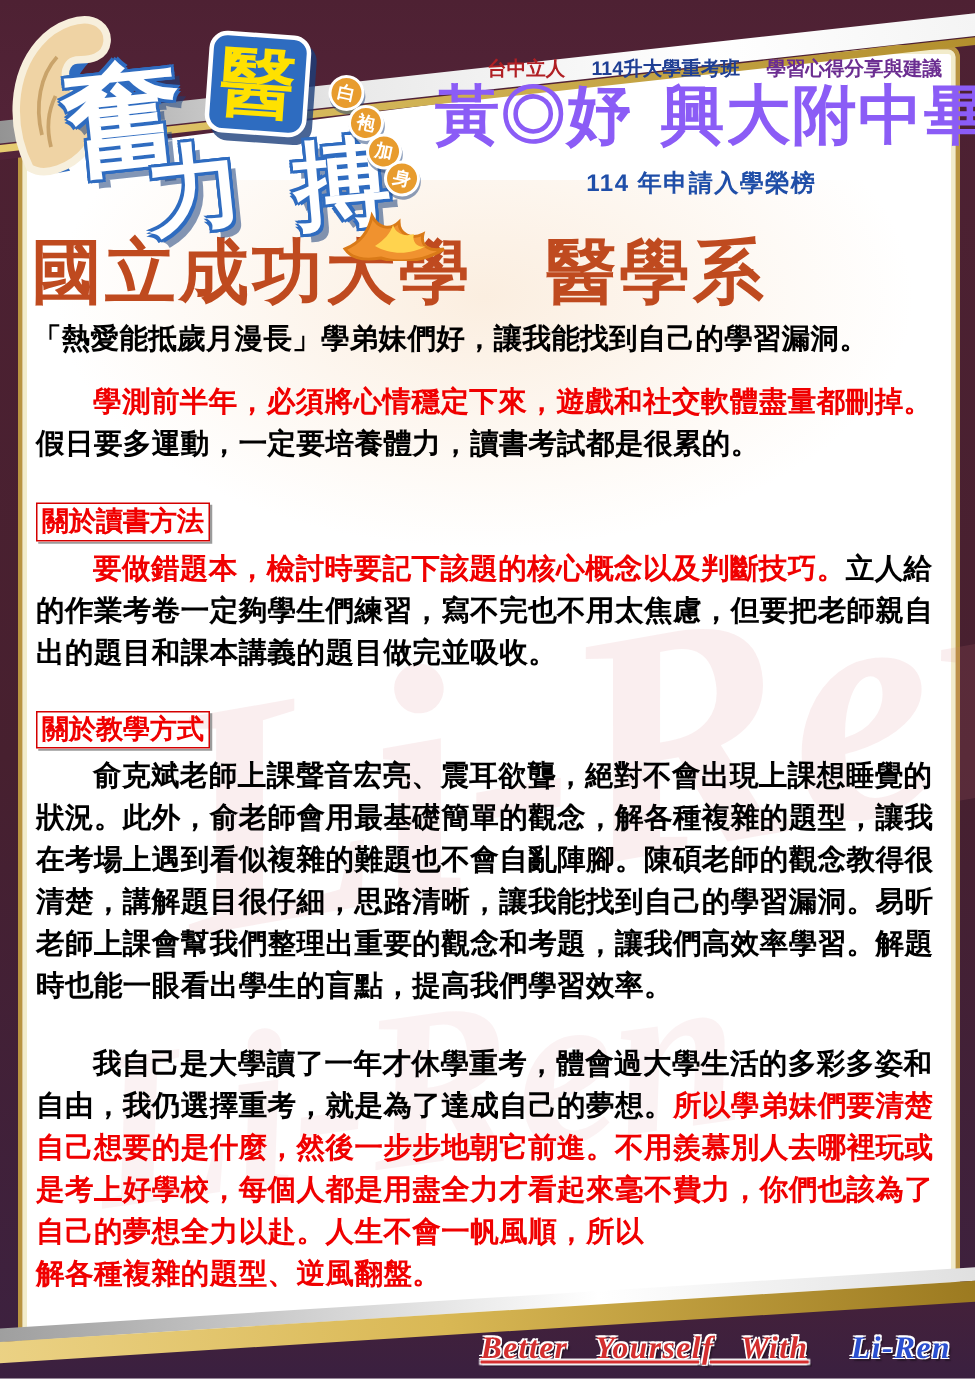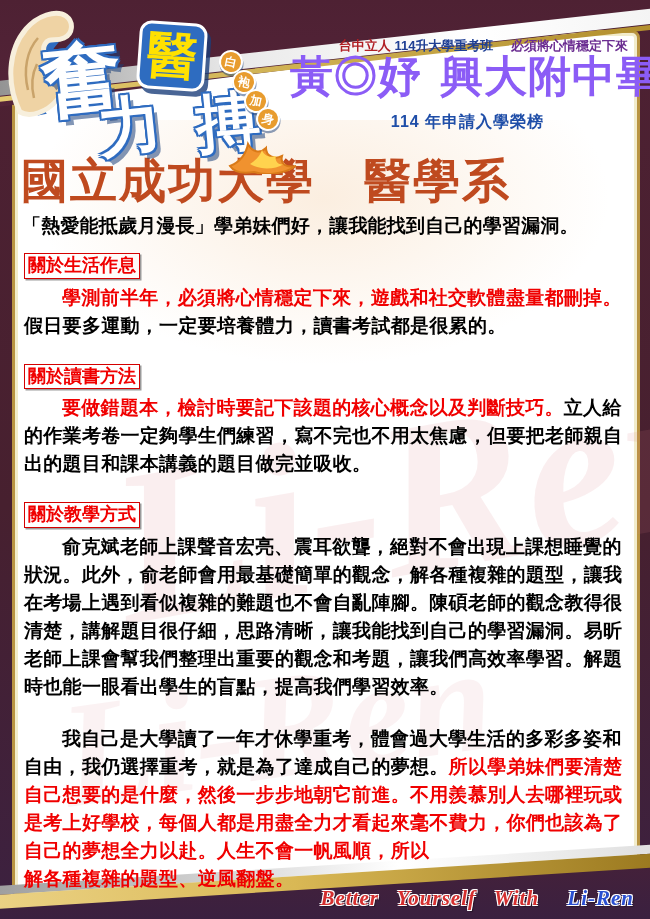--- a/index.html
+++ b/index.html
@@ -45,21 +45,21 @@
   }
   .bot-silver{left:-20px;top:887px;width:700px;height:9px;transform:rotate(-3.6deg);
     background:linear-gradient(90deg,#9a9a9a,#ffffff 60%,#dcdcdc);}
   .bot-gold{left:-20px;top:896px;width:700px;height:14px;transform:rotate(-3.6deg);
     background:linear-gradient(90deg,#ecd387,#d9b855 45%,#97751c);}
   .footer-slogan{
     position:absolute;right:16px;top:886px;z-index:9;
     font-family:"Liberation Serif",serif;font-style:italic;font-weight:bold;font-size:21px;
     letter-spacing:1px;word-spacing:12px;white-space:nowrap;
   }
-  .slogan-red{color:#d42f2f;text-shadow:-1px -1px 0 #fff,1px -1px 0 #fff,-1px 1px 0 #fff,1px 1px 0 #fff,2px 2px 1px rgba(0,0,0,.35);}
+  .slogan-red{color:#d42f2f;text-shadow:-1px -1px 0 #fff,1px -1px 0 #fff,-1px 1px 0 #fff,1px 1px 0 #fff,2px 2px 1px rgba(0,0,0,.35);text-decoration:underline;}
   .slogan-blue{color:#2a4fd0;margin-left:10px;text-shadow:-1px -1px 0 #fff,1px -1px 0 #fff,-1px 1px 0 #fff,1px 1px 0 #fff,2px 2px 1px rgba(0,0,0,.35);}
   
   .logo{position:absolute;left:0;top:0;width:330px;height:195px;z-index:8;}
   .crescent{position:absolute;left:30px;top:26px;width:64px;height:92px;border-radius:50%;
     border-left:13px solid #2f6cc0;border-top:6px solid transparent;border-bottom:6px solid transparent;
     transform:rotate(14deg);}
   .logo-char{position:absolute;font-weight:900;color:#fff;line-height:1;
     text-shadow:2px 0 0 #2f6cc0,-2px 0 0 #2f6cc0,0 2px 0 #2f6cc0,0 -2px 0 #2f6cc0,
       2px 2px 0 #2f6cc0,-2px -2px 0 #2f6cc0,2px -2px 0 #2f6cc0,-2px 2px 0 #2f6cc0,
       5px 6px 0 rgba(27,63,122,.55);}
@@ -71,21 +71,21 @@
     display:flex;align-items:center;justify-content:center;transform:rotate(4deg);}
   .yi-box span{font-size:50px;font-weight:900;color:#ffe100;line-height:1;}
   .badge{position:absolute;width:20px;height:20px;border-radius:50%;background:#e89c2e;
     border:2px solid #fff;box-shadow:1px 2px 0 rgba(27,63,122,.5);color:#fff;font-size:12px;
     font-weight:bold;display:flex;align-items:center;justify-content:center;transform:rotate(12deg);}
   .bd0{left:219px;top:50px;} .bd1{left:232px;top:70px;} .bd2{left:244px;top:89px;} .bd3{left:256px;top:107px;}
   .flame{position:absolute;left:226px;top:126px;width:74px;height:48px;}
   .arm{position:absolute;left:4px;top:6px;width:84px;height:112px;}
   
   .tagline{position:absolute;top:37px;right:22px;z-index:7;font-size:13px;font-weight:bold;white-space:nowrap;}
-  .tag-red{color:#b01f24;margin-top:40px;} .tag-blue{color:#1f3f94;margin-left:0;} .tag-purple{color:#6b2d91;margin-left:14px;}
+  .tag-red{color:#b01f24;margin-top:40px;} .tag-blue{color:#1f3f94;margin-left:14px;} .tag-purple{color:#6b2d91;margin-left:14px;}
   .student-line{position:absolute;top:48px;left:290px;width:350px;z-index:7;
     font-family:"Liberation Serif",serif;font-weight:900;font-size:43px;color:#8b5cf6;
     white-space:nowrap;letter-spacing:1px;}
   .student-line .gap{display:inline-block;width:18px;}
   .banner-line{position:absolute;top:112px;left:300px;width:335px;z-index:7;text-align:center;
     font-weight:900;font-size:16px;color:#1f4ea8;letter-spacing:1px;white-space:nowrap;}
   .result-line{position:absolute;top:150px;left:12px;width:508px;z-index:7;text-align:center;
     font-family:"Liberation Serif",serif;font-weight:900;font-size:47px;color:#bf4a1f;
     letter-spacing:2px;white-space:nowrap;}
   .intro-line{position:absolute;top:213px;left:22px;width:606px;z-index:7;
@@ -131,33 +131,33 @@
   <span class="badge bd3">身</span>
   <svg class="flame" viewBox="0 0 74 48">
     <path d="M4 40 C14 36 20 28 22 18 C26 26 34 28 40 22 C40 30 48 34 56 30 C54 38 60 42 70 40 C58 48 40 50 28 46 C16 48 8 46 4 40 Z" fill="#f0922f" stroke="#d97a18" stroke-width="2"></path>
     <path d="M24 38 C30 34 34 30 36 24 C38 30 44 32 50 30 C48 36 54 40 58 38 C48 44 34 44 24 38 Z" fill="#ffd34e"></path>
   </svg>
 </div>
 
 <div class="tagline">
   <span class="tag-red">台中立人</span>
   <span class="tag-blue">114升大學重考班</span>
-  <span class="tag-purple">必須將心情穩定下來</span>
+  <span class="tag-purple">學習心得分享與建議</span>
 </div>
 
 <div class="student-line">
   <span>黃◎妤</span><span class="gap"></span><span>興大附中畢</span>
 </div>
 
 <div class="banner-line">114 年申請入學榮榜</div>
 <div class="result-line">國立成功大學　醫學系</div>
 <div class="intro-line">「熱愛能抵歲月漫長」學弟妹們好，讓我能找到自己的學習漏洞。</div>
 
 <div class="content">
-    <div class="section"><div class="sec-title">關於生活作息</div><p class="sec-body"><span class="run-red">學測前半年，必須將心情穩定下來，遊戲和社交軟體盡量都刪掉。</span><span class="run-black">假日要多運動，一定要培養體力，讀書考試都是很累的。</span></p></div>
+    <div class="section"><p class="sec-body"><span class="run-red">學測前半年，必須將心情穩定下來，遊戲和社交軟體盡量都刪掉。</span><span class="run-black">假日要多運動，一定要培養體力，讀書考試都是很累的。</span></p></div>
     <div class="section"><div class="sec-title">關於讀書方法</div><p class="sec-body"><span class="run-red">要做錯題本，檢討時要記下該題的核心概念以及判斷技巧。</span><span class="run-black">立人給的作業考卷一定夠學生們練習，寫不完也不用太焦慮，但要把老師親自出的題目和課本講義的題目做完並吸收。</span></p></div>
     <div class="section"><div class="sec-title">關於教學方式</div><p class="sec-body"><span class="run-black">俞克斌老師上課聲音宏亮、震耳欲聾，絕對不會出現上課想睡覺的狀況。此外，俞老師會用最基礎簡單的觀念，解各種複雜的題型，讓我在考場上遇到看似複雜的難題也不會自亂陣腳。陳碩老師的觀念教得很清楚，講解題目很仔細，思路清晰，讓我能找到自己的學習漏洞。易昕老師上課會幫我們整理出重要的觀念和考題，讓我們高效率學習。解題時也能一眼看出學生的盲點，提高我們學習效率。</span></p></div>
     <div class="section"><p class="sec-body"><span class="run-black">我自己是大學讀了一年才休學重考，體會過大學生活的多彩多姿和自由，我仍選擇重考，就是為了達成自己的夢想。</span><span class="run-red">所以學弟妹們要清楚自己想要的是什麼，然後一步步地朝它前進。不用羨慕別人去哪裡玩或是考上好學校，每個人都是用盡全力才看起來毫不費力，你們也該為了自己的夢想全力以赴。人生不會一帆風順，所以
 解各種複雜的題型、逆風翻盤。</span></p></div>
   </div>
 
 <div class="bottom-maroon"></div>
 <div class="stripe bot-silver"></div>
 <div class="stripe bot-gold"></div>
 <div class="footer-slogan">

